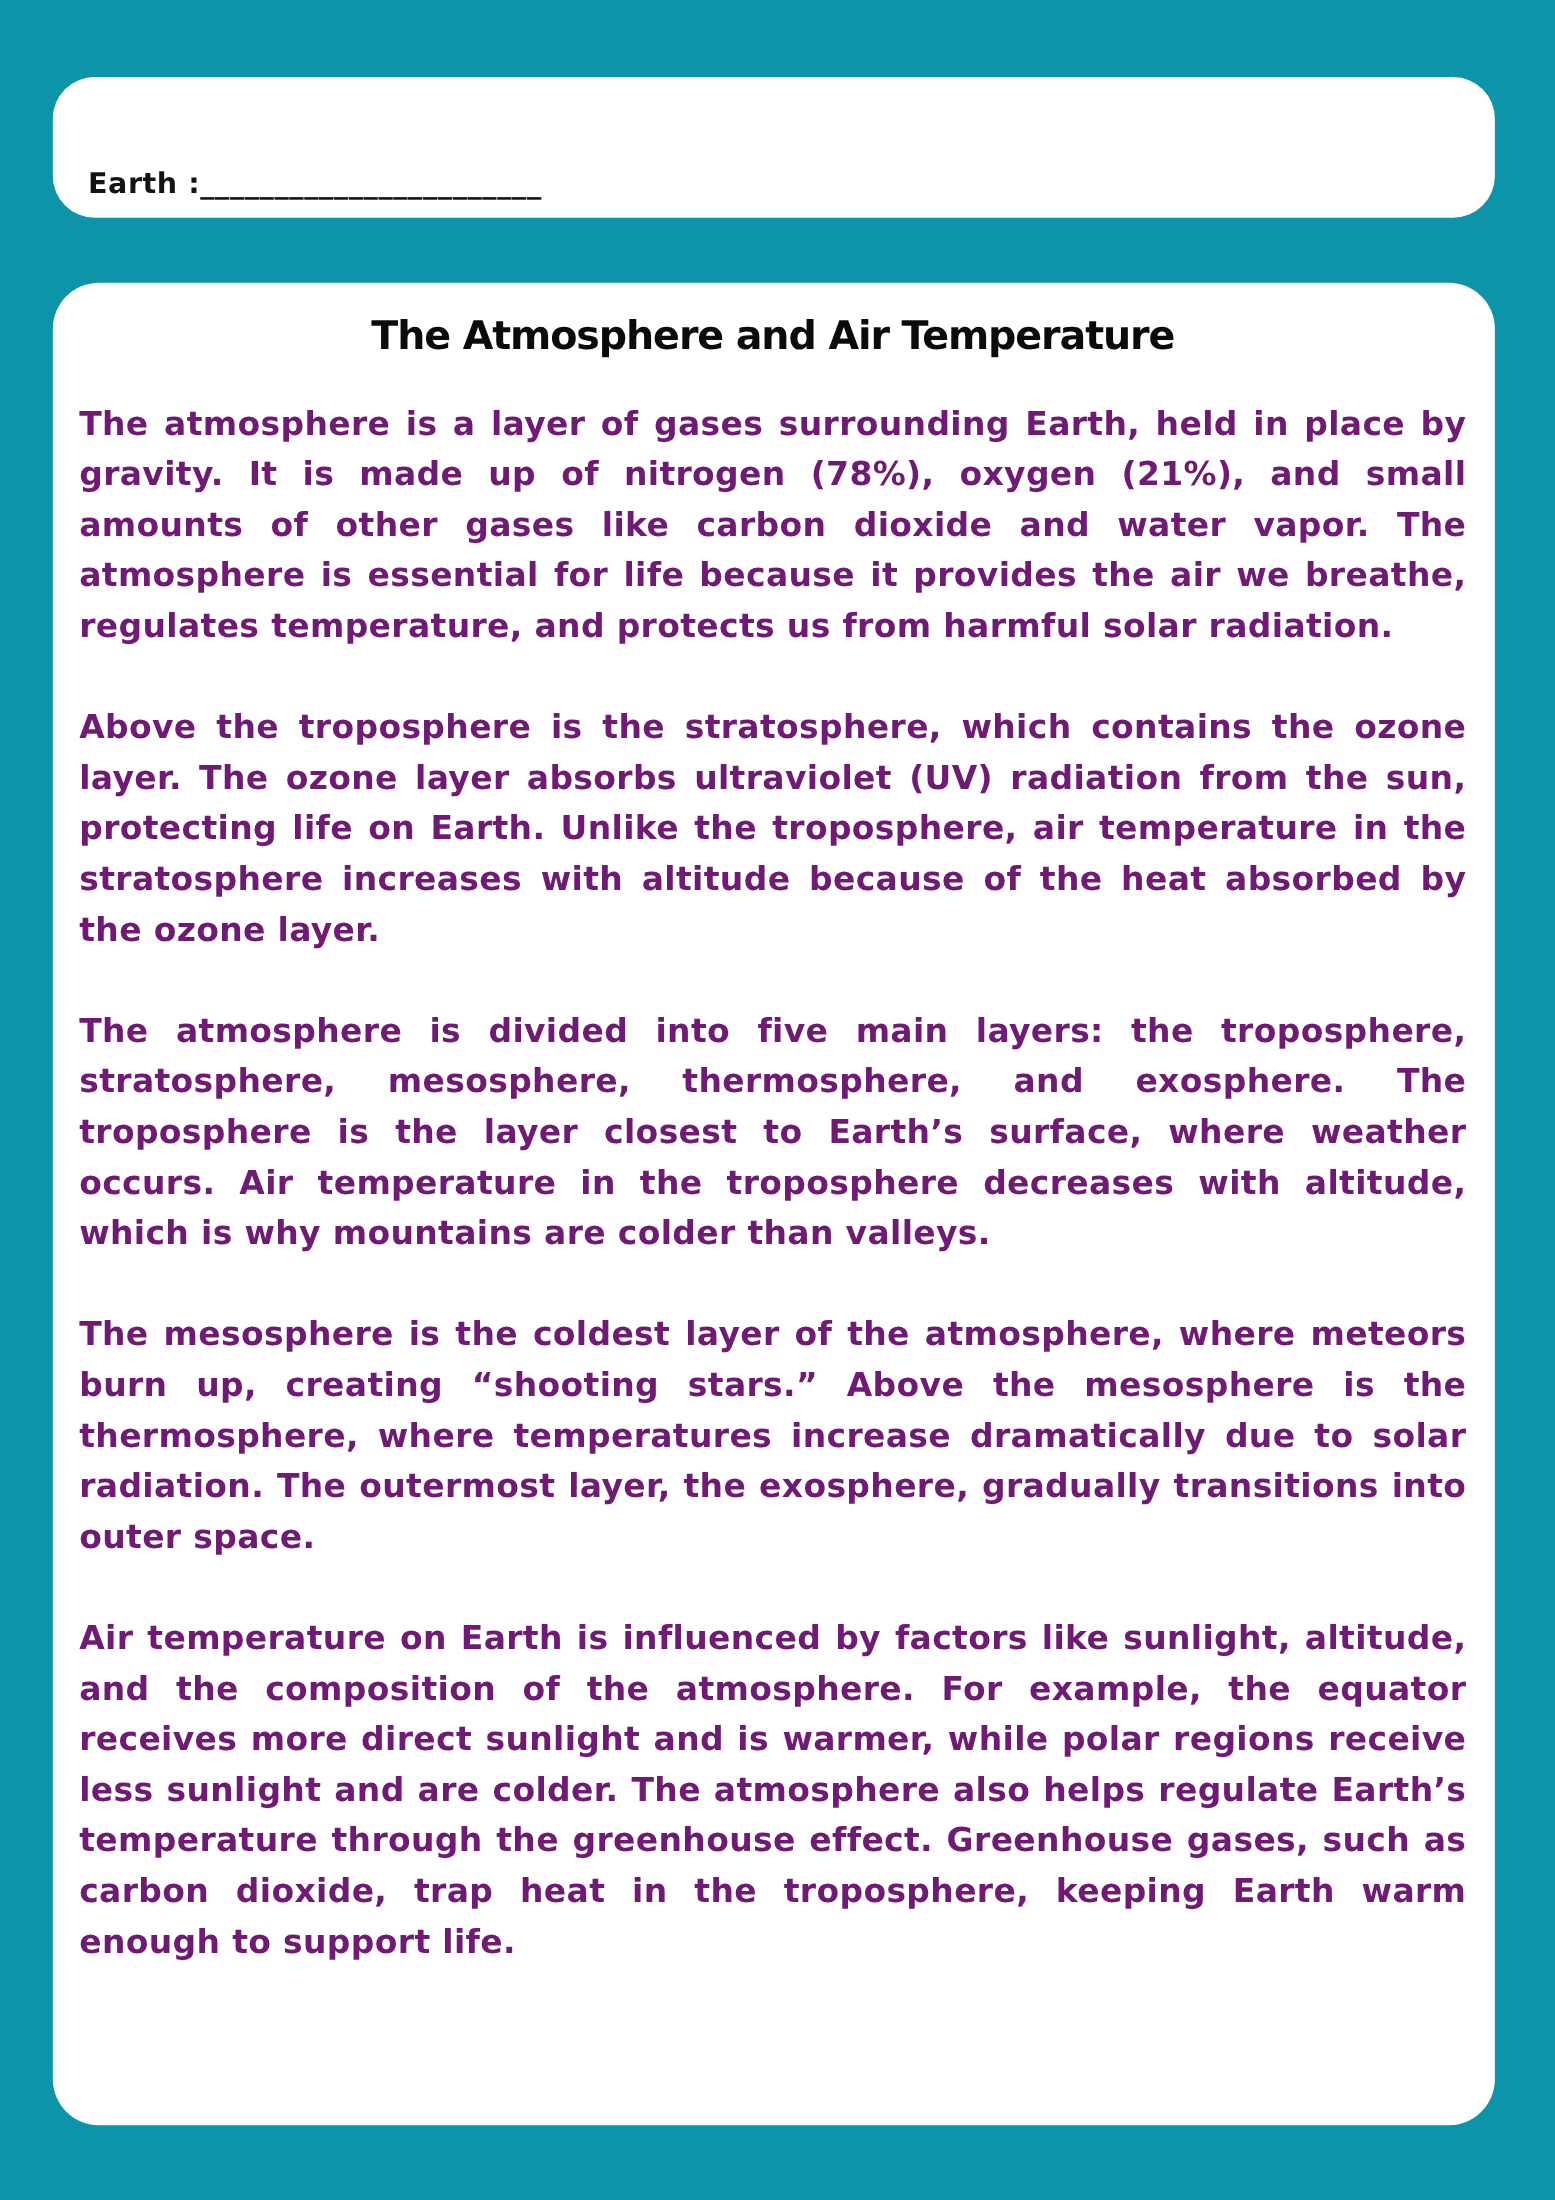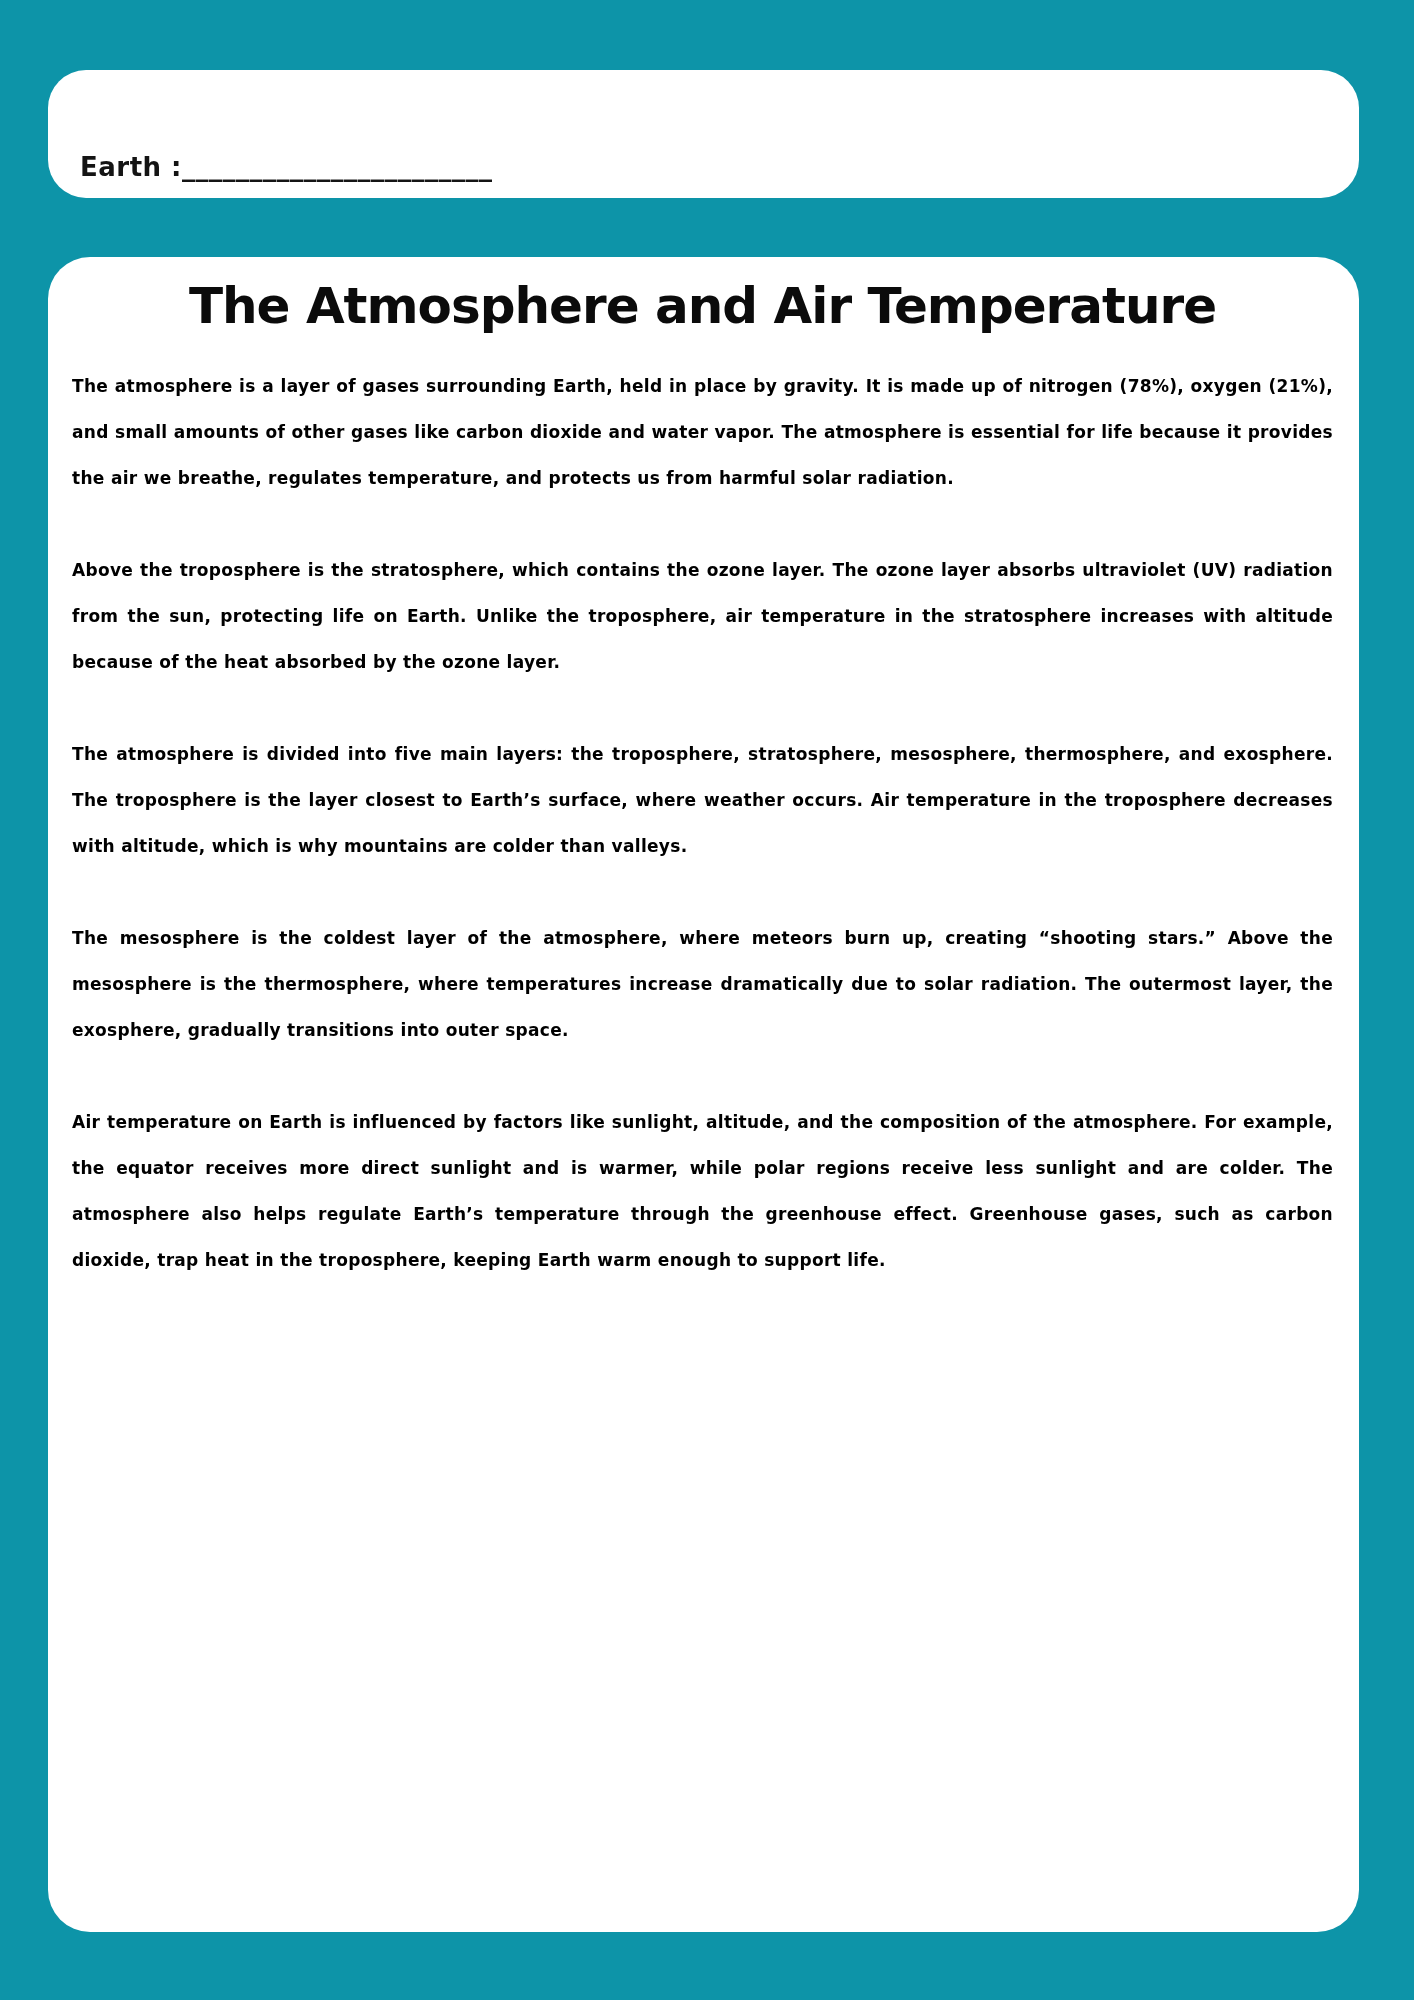--- a/index.html
+++ b/index.html
@@ -39,35 +39,35 @@
     top: 257px;
     width: 1311px;
     height: 1675px;
     background: #ffffff;
     border-radius: 42px;
     padding: 16px 26px 0 24px;
     overflow: hidden;
   }
   .title {
     margin: 0 0 24px 0;
-    font-size: 50px;
+    font-size: 36px;
     line-height: 66px;
     font-weight: 700;
     letter-spacing: -1px;
     text-align: center;
     color: #0b0b0b;
   }
   .body-paragraph {
     margin: 0 0 46px 0;
-    font-size: 17px;
+    font-size: 30px;
     line-height: 46px;
     font-weight: 600;
     letter-spacing: 0.3px;
     text-align: justify;
-    color: #000000;
+    color: #701a75;
   }
 </style>
 </head>
 <body>
 
 <div>
 
   <header class="header-card">
     <div class="field">
       <span class="label">Earth :</span><span class="line">_______________________</span>

